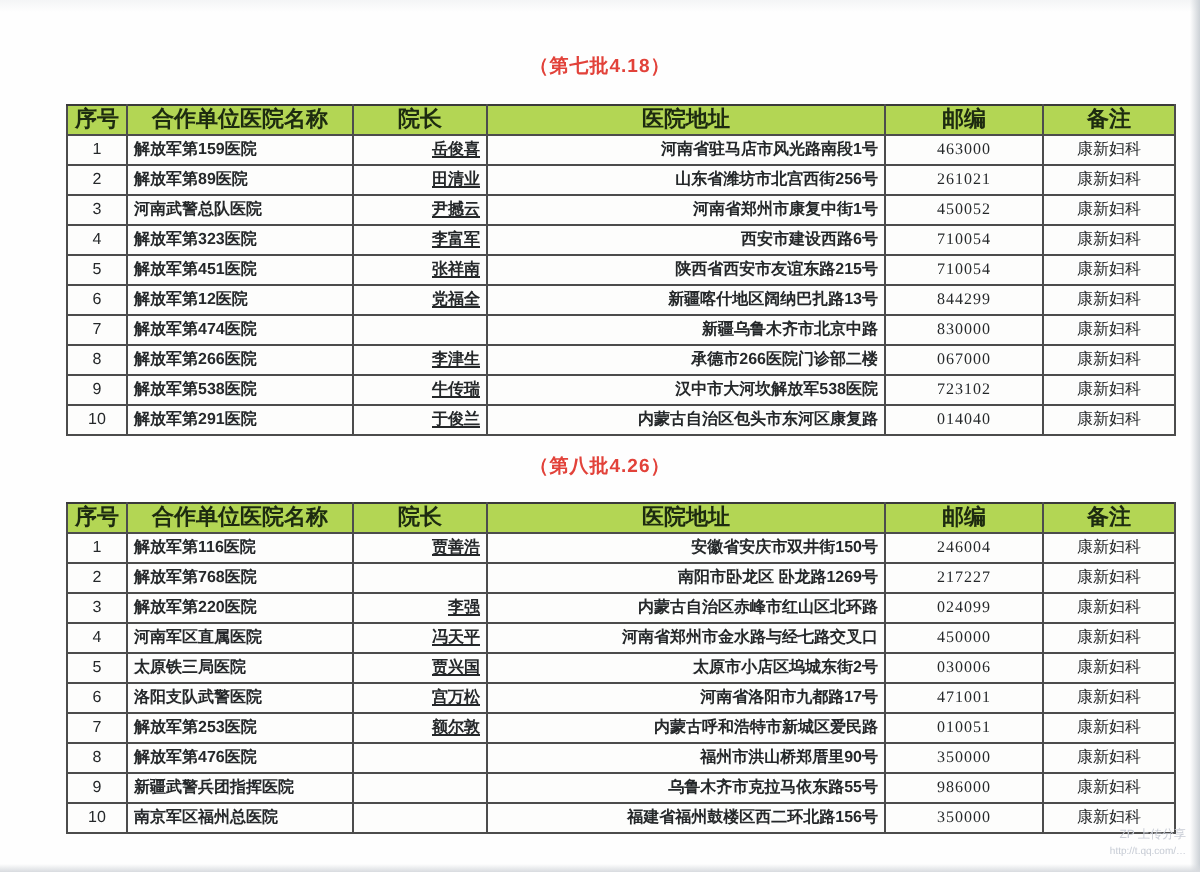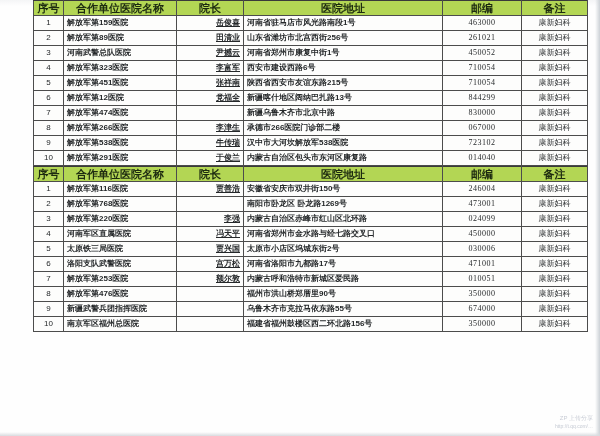--- a/index.html
+++ b/index.html
@@ -50,39 +50,40 @@
   table.doc th {
     font-weight: bold;
     font-size: 11px;
     text-align: center;
     color: #1d2b10;
     border-top: 1.5px solid #3a3a3a;
   }
   td.col0 { text-align: center; width: 23px; }
   td.col1 { text-align: left;   width: 106px; font-weight: 600; }
   td.col2 { text-align: right; width: 60px;  font-weight: 600; text-decoration: underline; }
-  td.col3 { text-align: left;   width: 192px; font-weight: 600; }
+  td.col3 { text-align: right;   width: 192px; font-weight: 600; }
   td.col4 { text-align: center; width: 72px; letter-spacing: 0.5px; font-family: Liberation Serif, serif; }
   td.col5 { text-align: center; width: 59px;  font-weight: 400; }
   th.col0 { width: 23px; } th.col1 { width: 106px; } th.col2 { width: 60px; }
   th.col3 { width: 192px; } th.col4 { width: 72px; } th.col5 { width: 59px; }
   .watermark {
     position: absolute; right: 7px; bottom: 6px;
     text-align: right;
     color: #c6cbd4;
     font-size: 5px; line-height: 1.5;
   }
   .watermark .wm1 { font-size: 6px; color: #c9cdd6; }
 </style>
 </head>
 <body>
 
 <div class="page">
 
   <div class="table-block t1">
+    <div class="table-title" style="color: rgb(226, 66, 58);">（第七批4.18）</div>
     <table class="doc">
       <thead>
           <tr>
             <th class="col0" style="background: rgb(179, 214, 84);">序号</th>
             <th class="col1" style="background: rgb(179, 214, 84);">合作单位医院名称</th>
             <th class="col2" style="background: rgb(179, 214, 84);">院长</th>
             <th class="col3" style="background: rgb(179, 214, 84);">医院地址</th>
             <th class="col4" style="background: rgb(179, 214, 84);">邮编</th>
             <th class="col5" style="background: rgb(179, 214, 84);">备注</th>
           </tr>
@@ -166,20 +167,21 @@
             <td class="col2">于俊兰</td>
             <td class="col3">内蒙古自治区包头市东河区康复路</td>
             <td class="col4">014040</td>
             <td class="col5">康新妇科</td>
           </tr>
         </tbody>
     </table>
   </div>
 
   <div class="table-block t2">
+    <div class="table-title" style="color: rgb(226, 66, 58);">（第八批4.26）</div>
     <table class="doc">
       <thead>
           <tr>
             <th class="col0" style="background: rgb(179, 214, 84);">序号</th>
             <th class="col1" style="background: rgb(179, 214, 84);">合作单位医院名称</th>
             <th class="col2" style="background: rgb(179, 214, 84);">院长</th>
             <th class="col3" style="background: rgb(179, 214, 84);">医院地址</th>
             <th class="col4" style="background: rgb(179, 214, 84);">邮编</th>
             <th class="col5" style="background: rgb(179, 214, 84);">备注</th>
           </tr>
@@ -191,21 +193,21 @@
             <td class="col2">贾善浩</td>
             <td class="col3">安徽省安庆市双井街150号</td>
             <td class="col4">246004</td>
             <td class="col5">康新妇科</td>
           </tr>
           <tr>
             <td class="col0">2</td>
             <td class="col1">解放军第768医院</td>
             <td class="col2"></td>
             <td class="col3">南阳市卧龙区 卧龙路1269号</td>
-            <td class="col4">473001</td>
+            <td class="col4">217227</td>
             <td class="col5">康新妇科</td>
           </tr>
           <tr>
             <td class="col0">3</td>
             <td class="col1">解放军第220医院</td>
             <td class="col2">李强</td>
             <td class="col3">内蒙古自治区赤峰市红山区北环路</td>
             <td class="col4">024099</td>
             <td class="col5">康新妇科</td>
           </tr>
@@ -247,21 +249,21 @@
             <td class="col2"></td>
             <td class="col3">福州市洪山桥郑厝里90号</td>
             <td class="col4">350000</td>
             <td class="col5">康新妇科</td>
           </tr>
           <tr>
             <td class="col0">9</td>
             <td class="col1">新疆武警兵团指挥医院</td>
             <td class="col2"></td>
             <td class="col3">乌鲁木齐市克拉马依东路55号</td>
-            <td class="col4">674000</td>
+            <td class="col4">986000</td>
             <td class="col5">康新妇科</td>
           </tr>
           <tr>
             <td class="col0">10</td>
             <td class="col1">南京军区福州总医院</td>
             <td class="col2"></td>
             <td class="col3">福建省福州鼓楼区西二环北路156号</td>
             <td class="col4">350000</td>
             <td class="col5">康新妇科</td>
           </tr>

